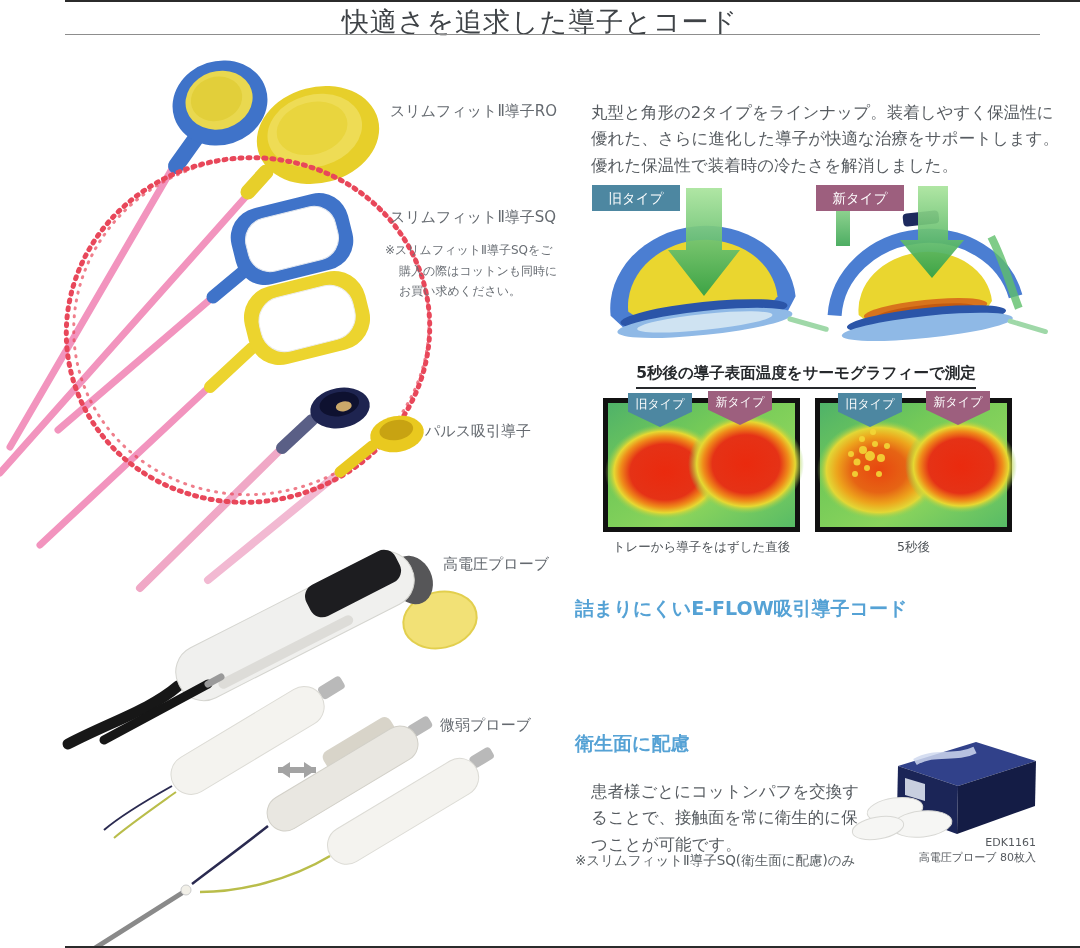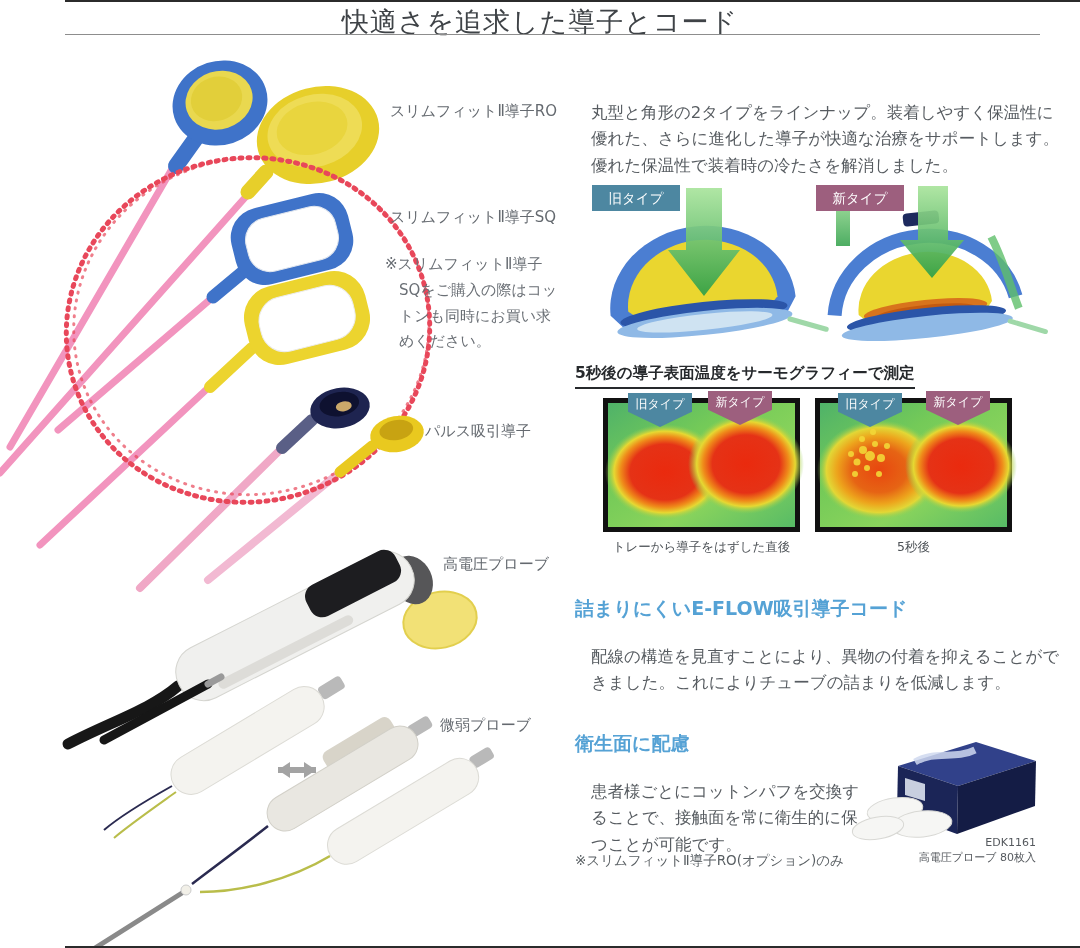--- a/index.html
+++ b/index.html
@@ -6,29 +6,29 @@
   .page{position:relative;width:1080px;height:948px;background:#ffffff;overflow:hidden;
         font-family:"DejaVu Sans","Liberation Sans",sans-serif;}
   .rule{position:absolute;background:#2b2b2b;}
   .rule.top{left:65px;right:0;top:0;height:2px;}
   .rule.under-title{left:65px;width:975px;top:34px;height:1px;background:#8d8d8d;}
   .rule.bottom{left:65px;right:0;bottom:0;height:2px;}
   .title{position:absolute;left:0;top:4px;width:100%;text-align:center;
          font-size:27px;letter-spacing:1px;color:#3f4347;}
   .art{position:absolute;left:0;top:0;}
   .plabel{position:absolute;font-size:15px;color:#64696f;white-space:nowrap;}
-  .pnote{position:absolute;left:385px;top:252px;width:178px;font-size:15px;line-height:1.72;
+  .pnote{position:absolute;left:385px;top:240px;width:178px;font-size:12px;line-height:1.72;
          color:#6a6f75;padding-left:14px;text-indent:-14px;box-sizing:border-box;}
   .bhead{position:absolute;margin:0;font-size:19px;font-weight:bold;color:#55a2d5;white-space:nowrap;}
   .body{position:absolute;margin:16px;font-size:16.5px;line-height:1.6;color:#575c61;}
   .typeTag{position:absolute;width:88px;height:26px;line-height:26px;text-align:center;
            color:#fff;font-size:13.5px;}
   .typeTag.old{background:#4d87a1;}
   .typeTag.new{background:#9d5f7e;}
-  .thermoHeadWrap{position:absolute;left:575px;top:363px;width:462px;text-align:left;}
+  .thermoHeadWrap{position:absolute;left:575px;top:363px;width:462px;text-align:center;}
   .thermoHead{display:inline-block;font-size:15.5px;font-weight:bold;color:#26292c;
               border-bottom:2px solid #26292c;padding-bottom:3px;}
   .flag{position:absolute;width:64px;height:34px;color:#fff;font-size:12px;text-align:center;
         padding-top:3px;box-sizing:border-box;
         clip-path:polygon(0 0,100% 0,100% 55%,50% 100%,0 55%);}
   .flag.old{background:#4d87a1;}
   .flag.new{background:#9d5f7e;}
   .tcap{position:absolute;width:197px;text-align:center;font-size:12.5px;color:#4c5156;}
   .note{position:absolute;font-size:13.5px;color:#595f63;white-space:nowrap;}
   .prodcap{position:absolute;left:878px;top:835px;width:158px;text-align:right;
@@ -262,25 +262,24 @@
 
   <div class="flag old" style="left:628px;top:393px">旧タイプ</div>
   <div class="flag new" style="left:708px;top:391px">新タイプ</div>
   <div class="flag old" style="left:838px;top:393px">旧タイプ</div>
   <div class="flag new" style="left:926px;top:391px">新タイプ</div>
 
   <div class="tcap" style="left:603px;top:539px">トレーから導子をはずした直後</div>
   <div class="tcap" style="left:815px;top:539px">5秒後</div>
 
   <h2 class="bhead" style="left:575px;top:596px">詰まりにくいE-FLOW吸引導子コード</h2>
-  <p class="body" style="left:575px;top:628px;width:478px">配線の構造を見直すことにより、異物の付着を抑えることができました。これによりチューブの詰まりを低減します。</p>
 
   <h2 class="bhead" style="left:575px;top:731px">衛生面に配慮</h2>
   <p class="body" style="left:575px;top:763px;width:276px">患者様ごとにコットンパフを交換することで、接触面を常に衛生的に保つことが可能です。</p>
-  <div class="note" style="left:575px;top:852px">※スリムフィットⅡ導子RO(オプション)のみ</div>
+  <div class="note" style="left:575px;top:852px">※スリムフィットⅡ導子SQ(衛生面に配慮)のみ</div>
 
   <div class="prodcap">
     <div>EDK1161</div>
     <div>高電圧プローブ 80枚入</div>
   </div>
 
   <div class="rule bottom"></div>
 </div>
 
 </body></html>

